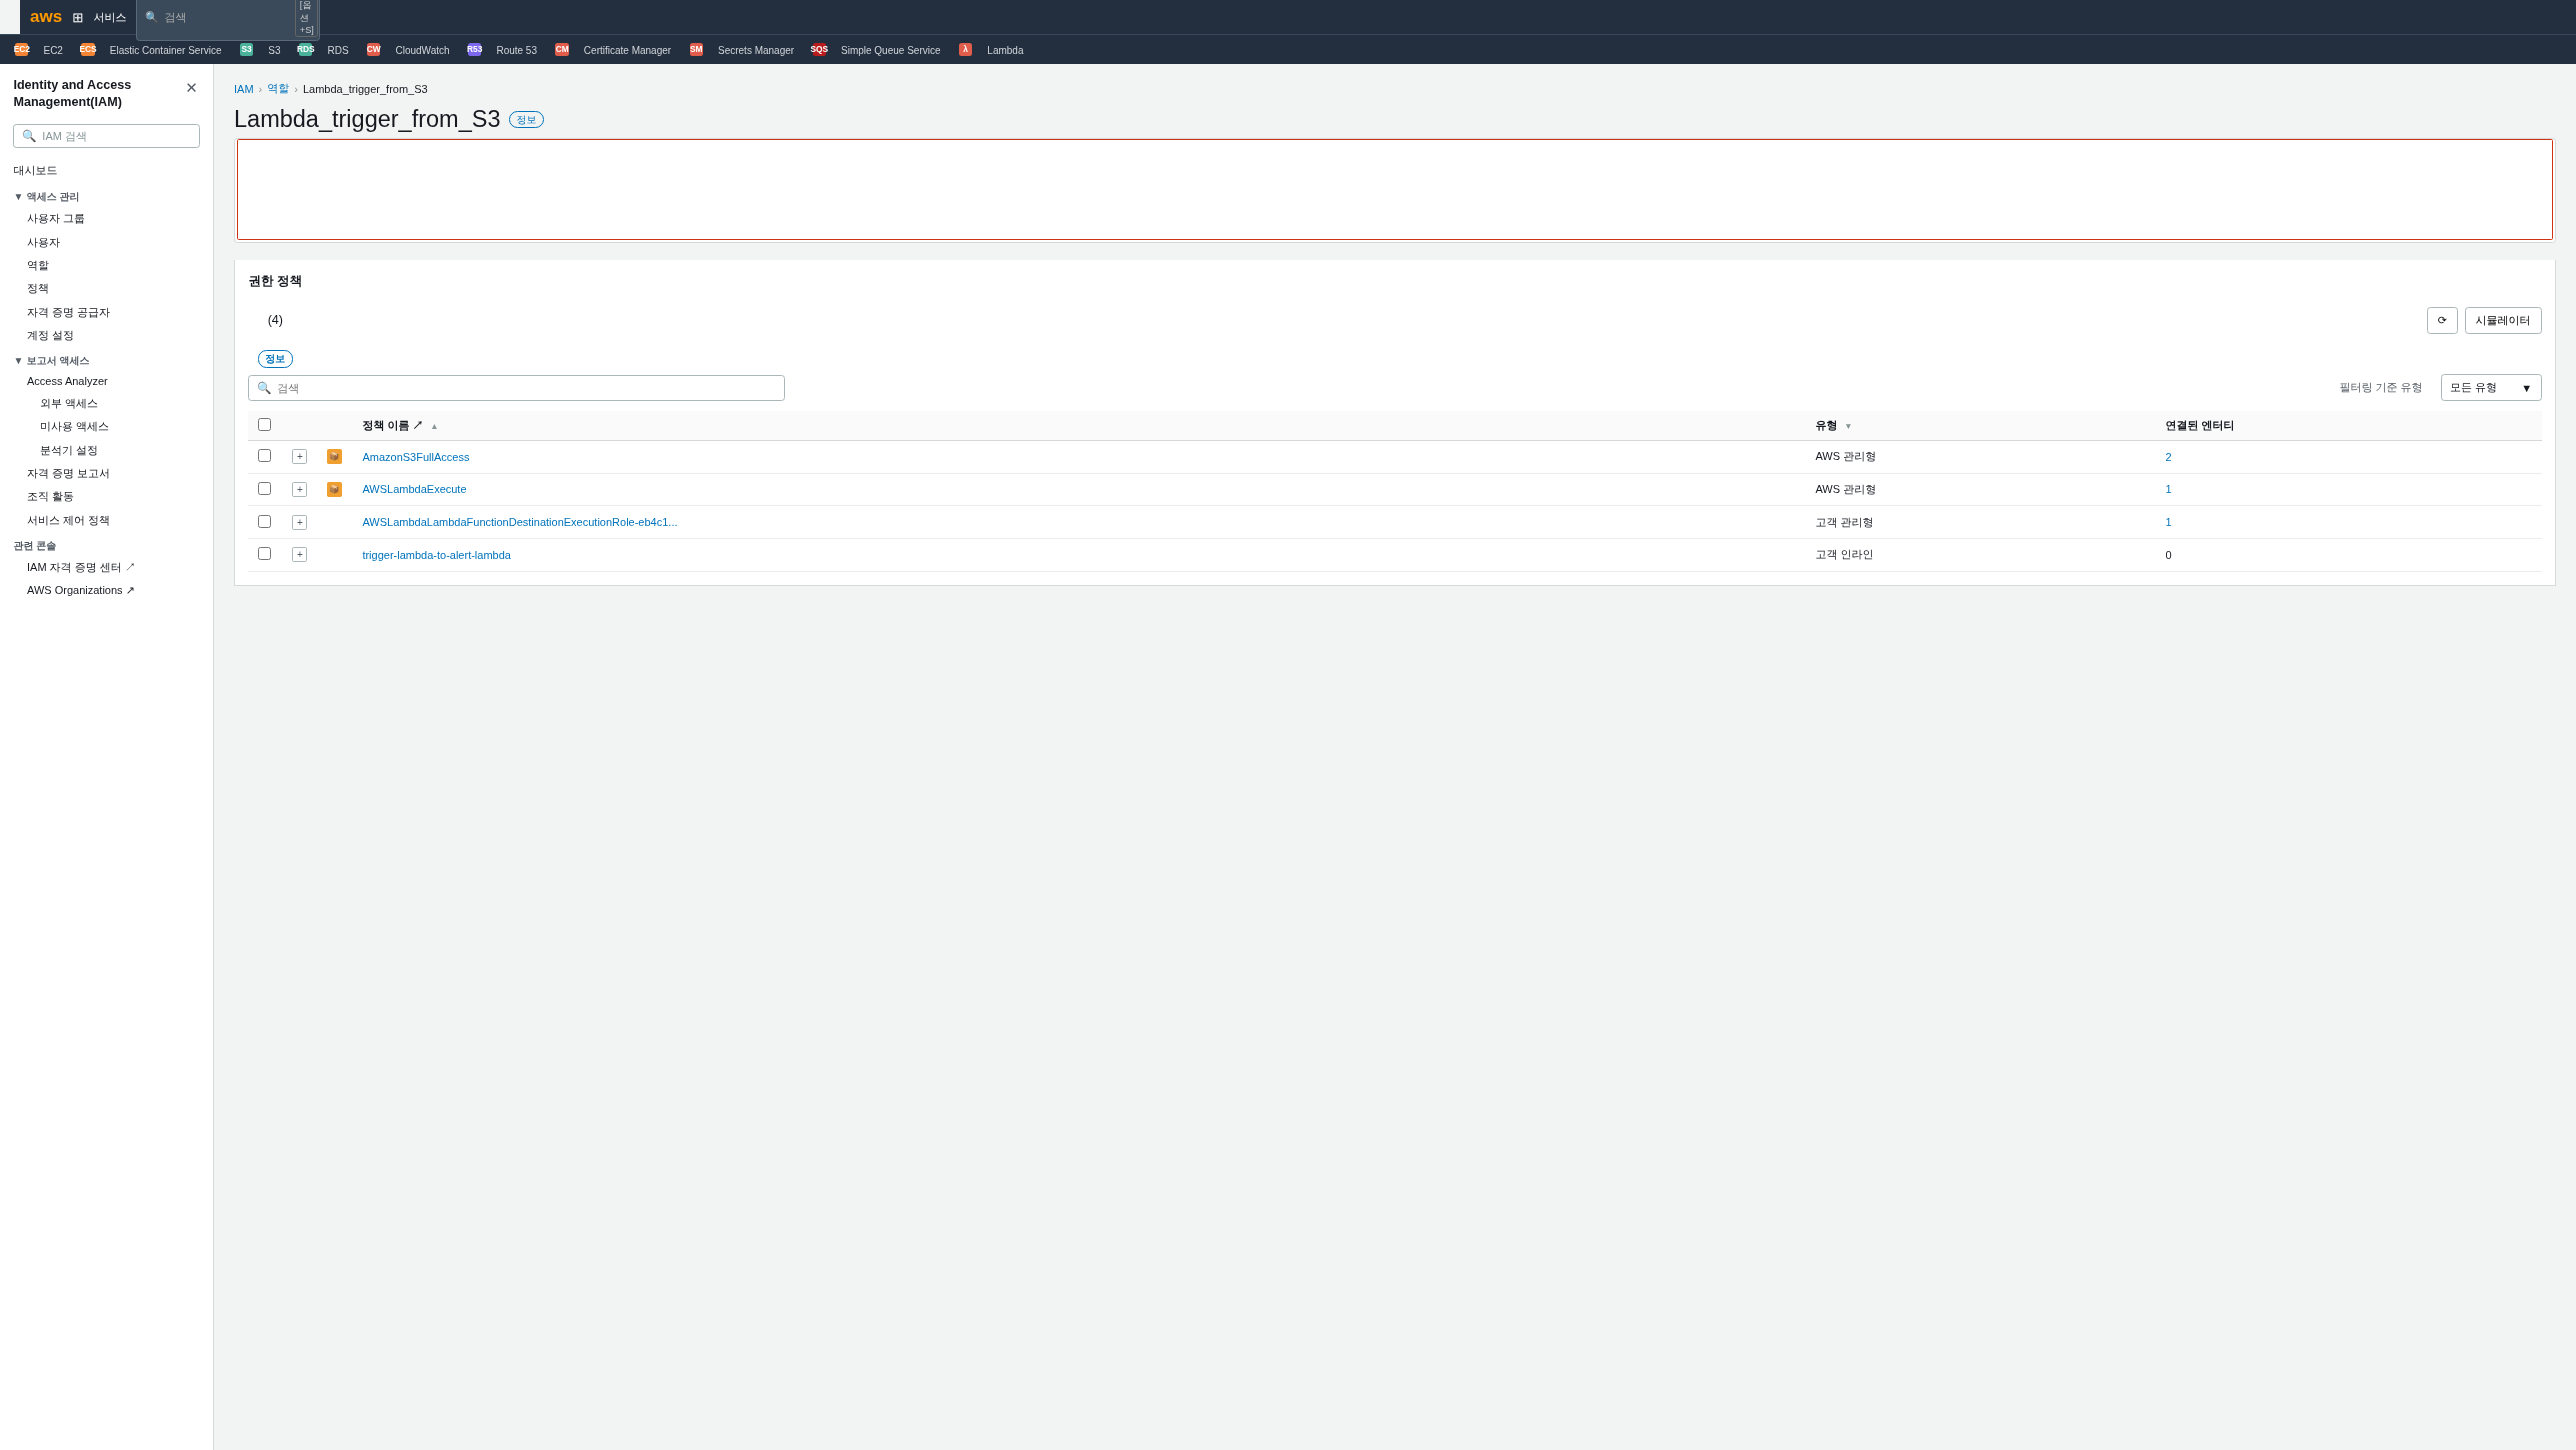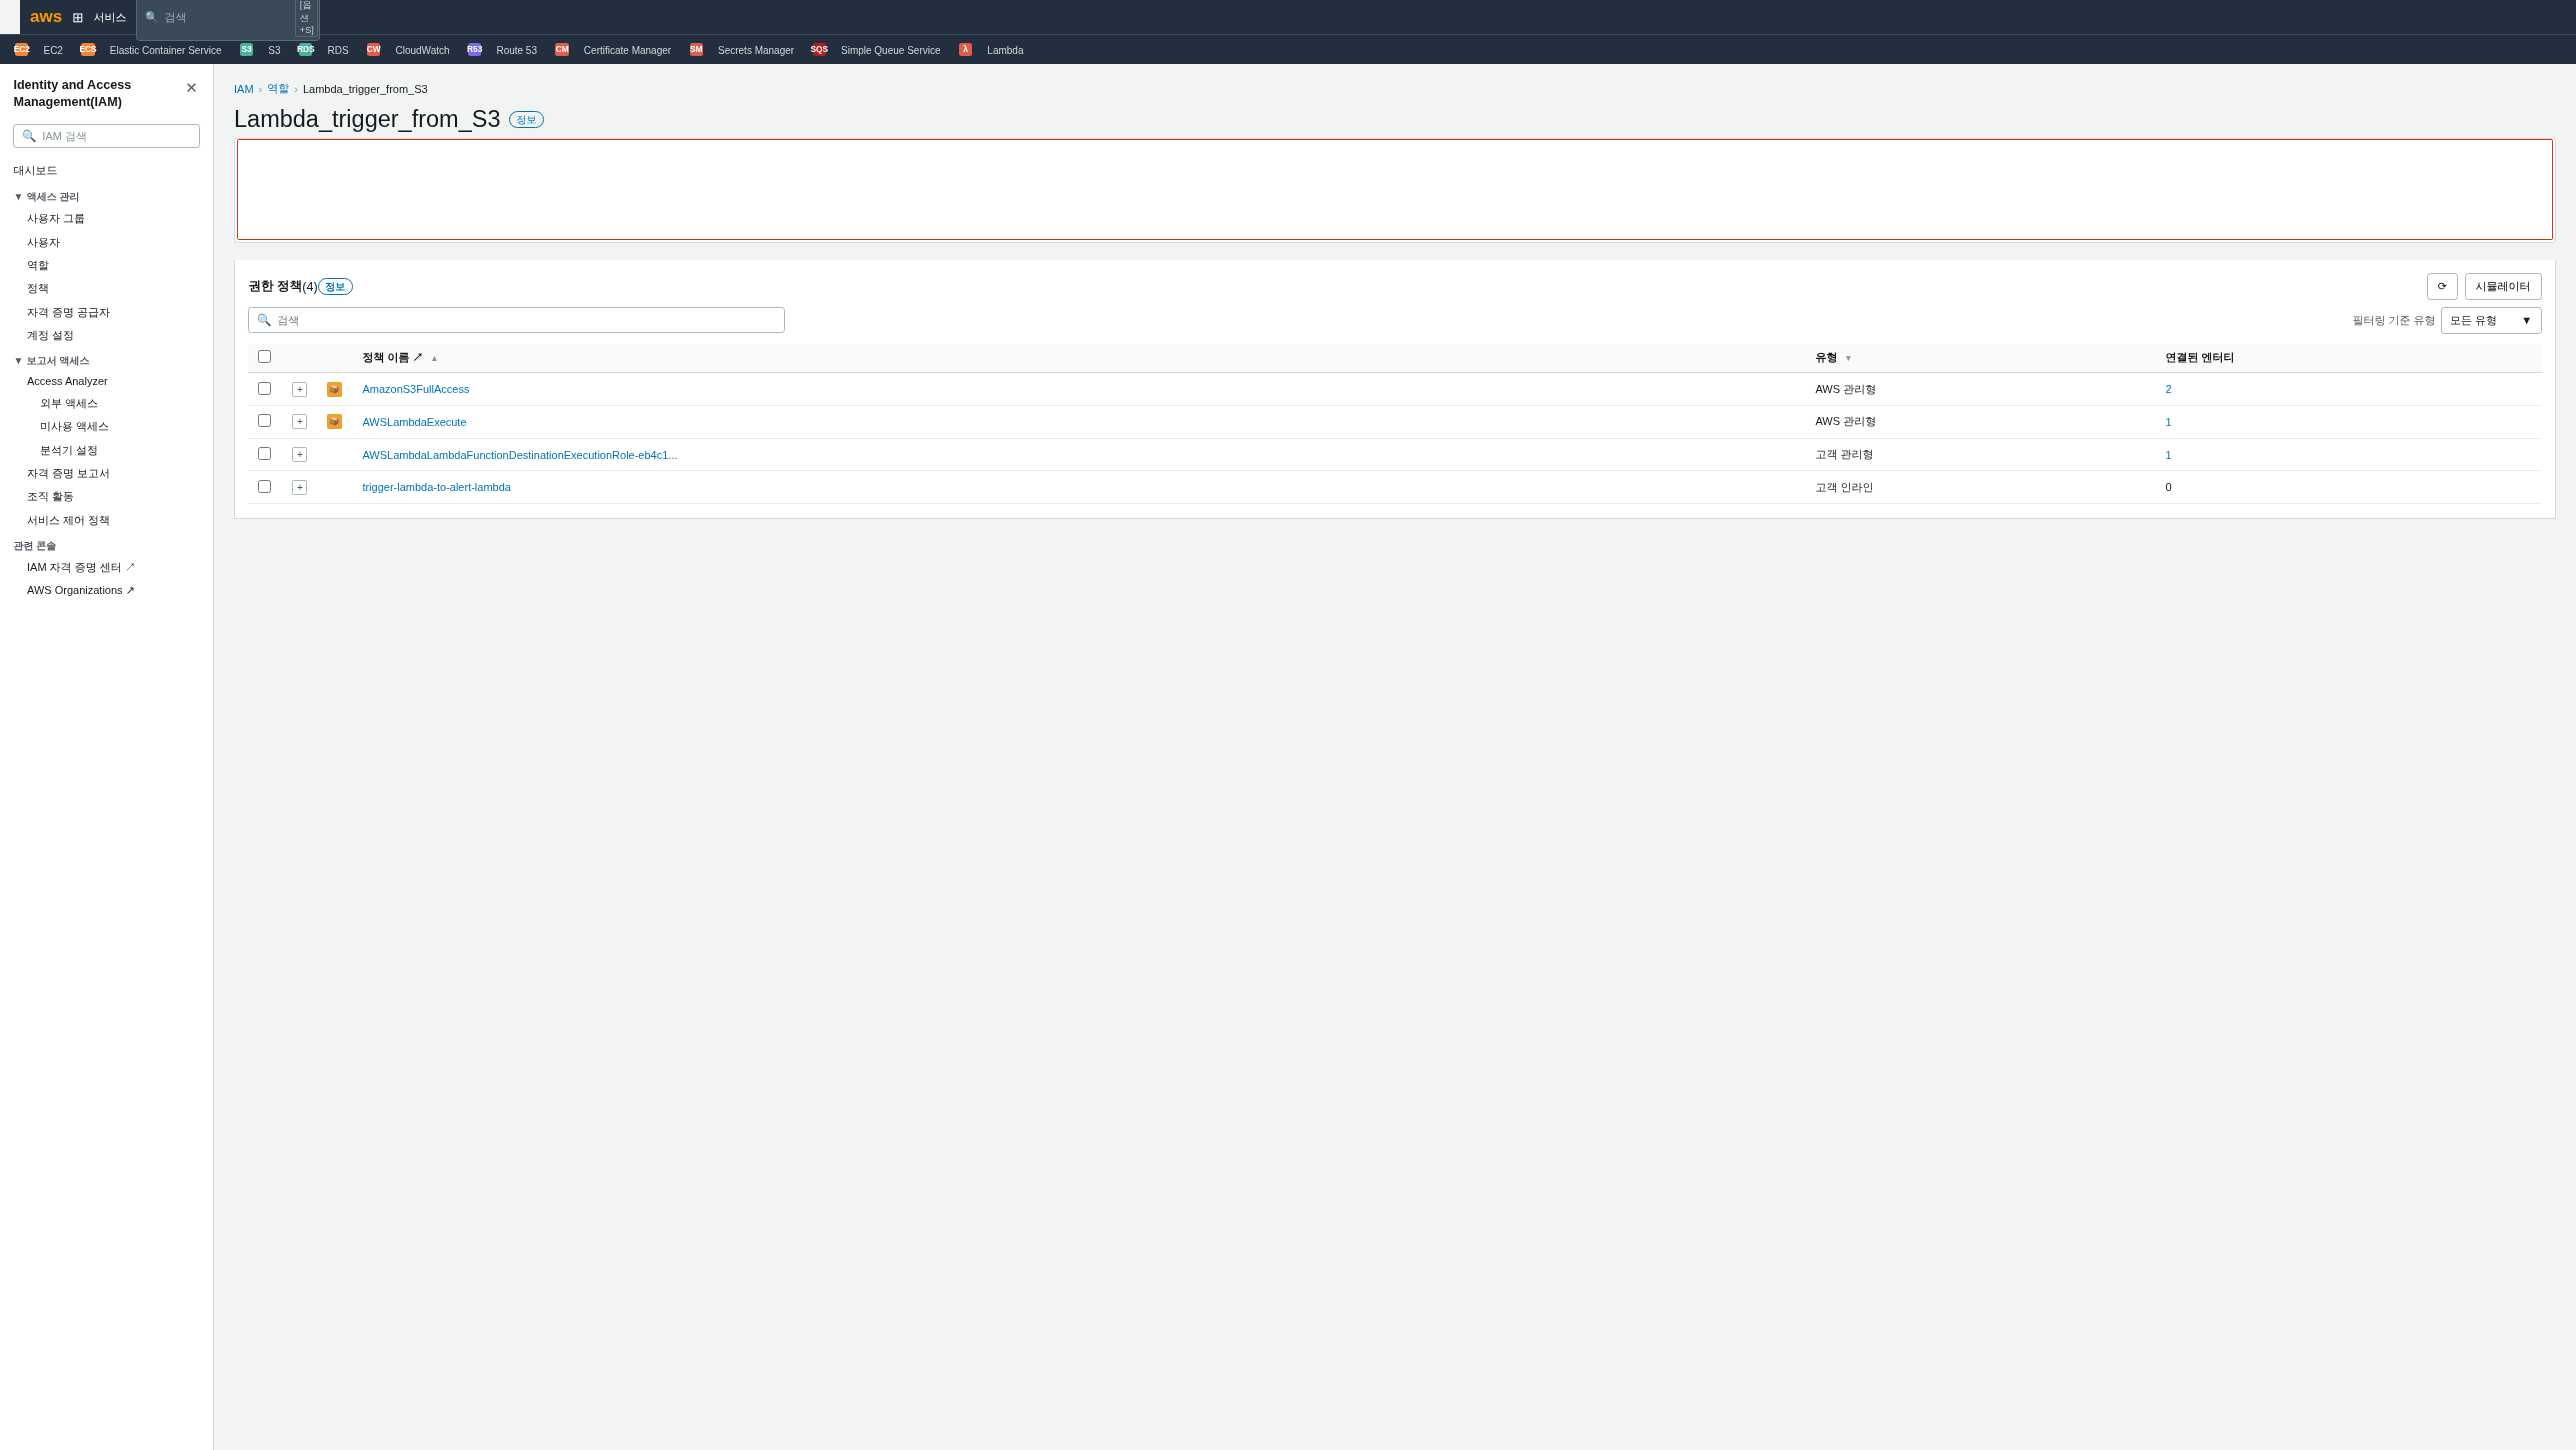--- a/index.html
+++ b/index.html
@@ -285,21 +285,22 @@
       align-items: center;
       justify-content: space-between;
       margin-bottom: 6.7px;
     }
     .policies-title {
       font-size: 12.6px;
       font-weight: 700;
       color: #16191f;
       display: flex;
       align-items: center;
-      gap: 0;
+      gap: 23px;
+      flex-direction: column;
     }
     .policies-count {
       color: #16191f;
       font-weight: 400;
     }
     .policies-note {
       font-size: 10px;
       color: #545b64;
       margin-bottom: 10px;
     }
@@ -323,21 +324,21 @@
     }
     .search-box input {
       border: none;
       outline: none;
       font-size: 11px;
       width: 100%;
     }
     .filter-row {
       display: flex;
       align-items: center;
-      gap: 5px;
+      gap: 18px;
     }
     .filter-label {
       font-size: 11px;
       color: #545b64;
     }
     .filter-select {
       display: flex;
       align-items: center;
       border: 0.8px solid #aab7b8;
       border-radius: 3.4px;

